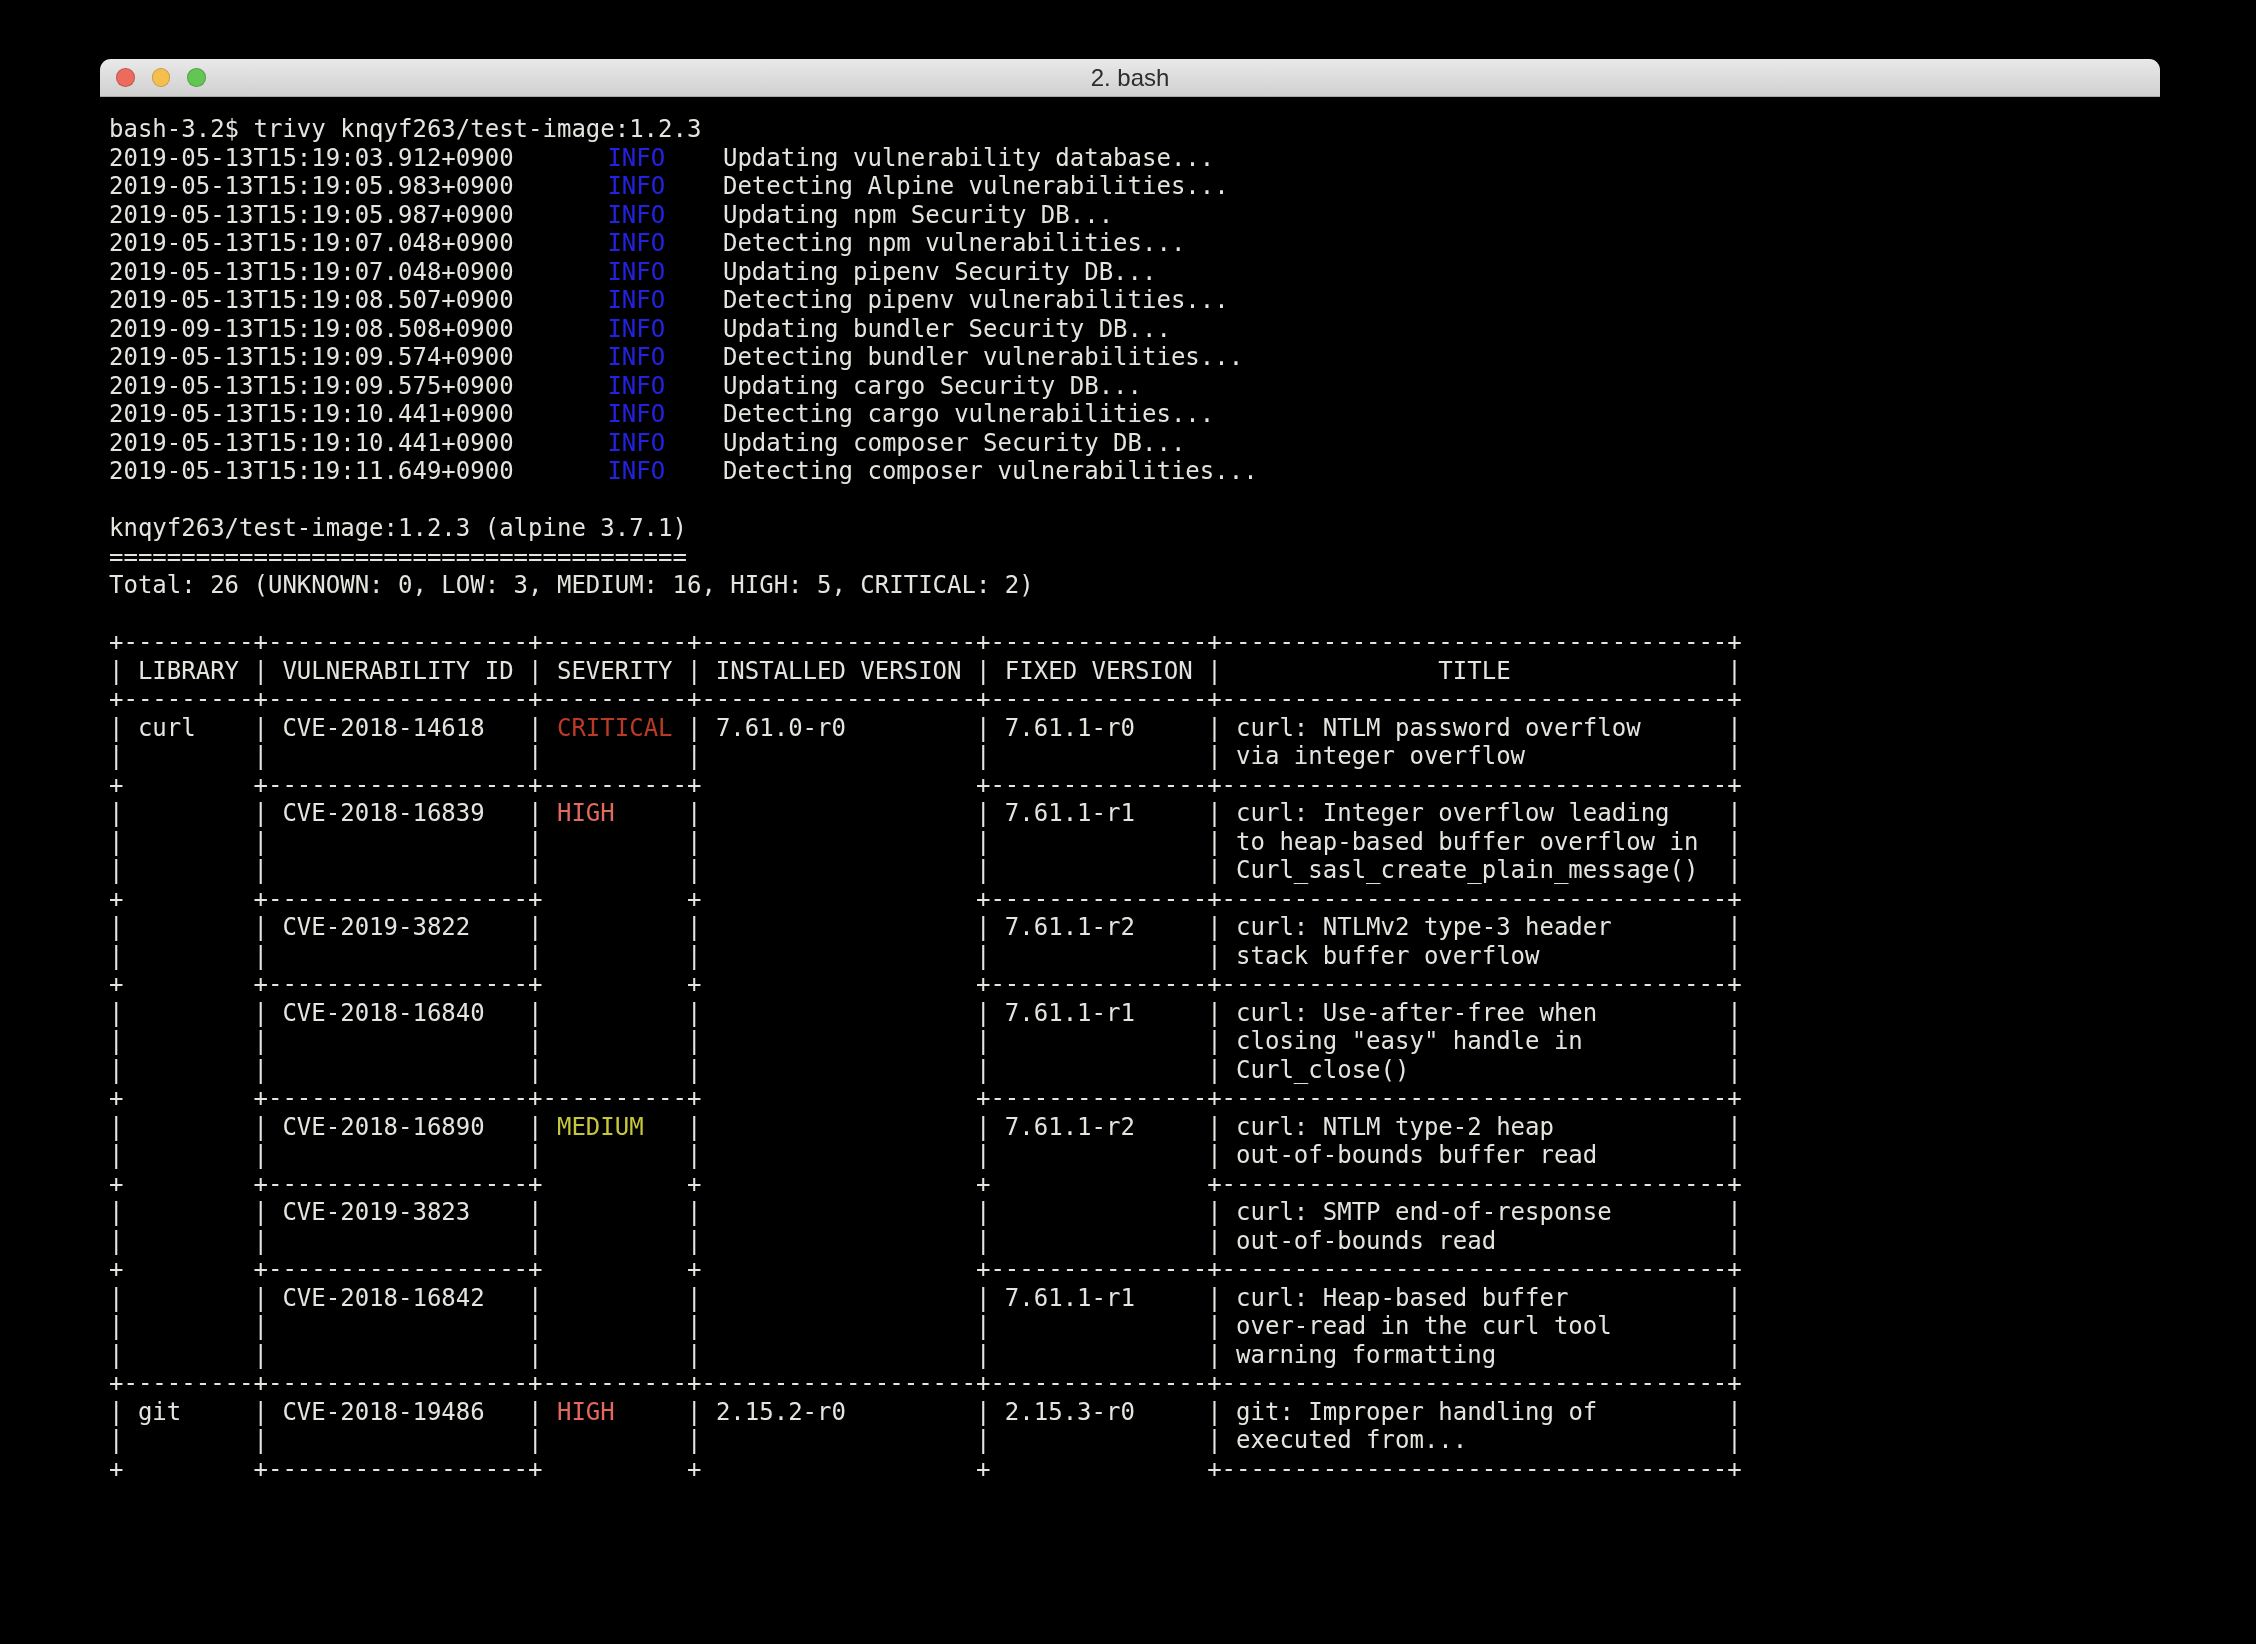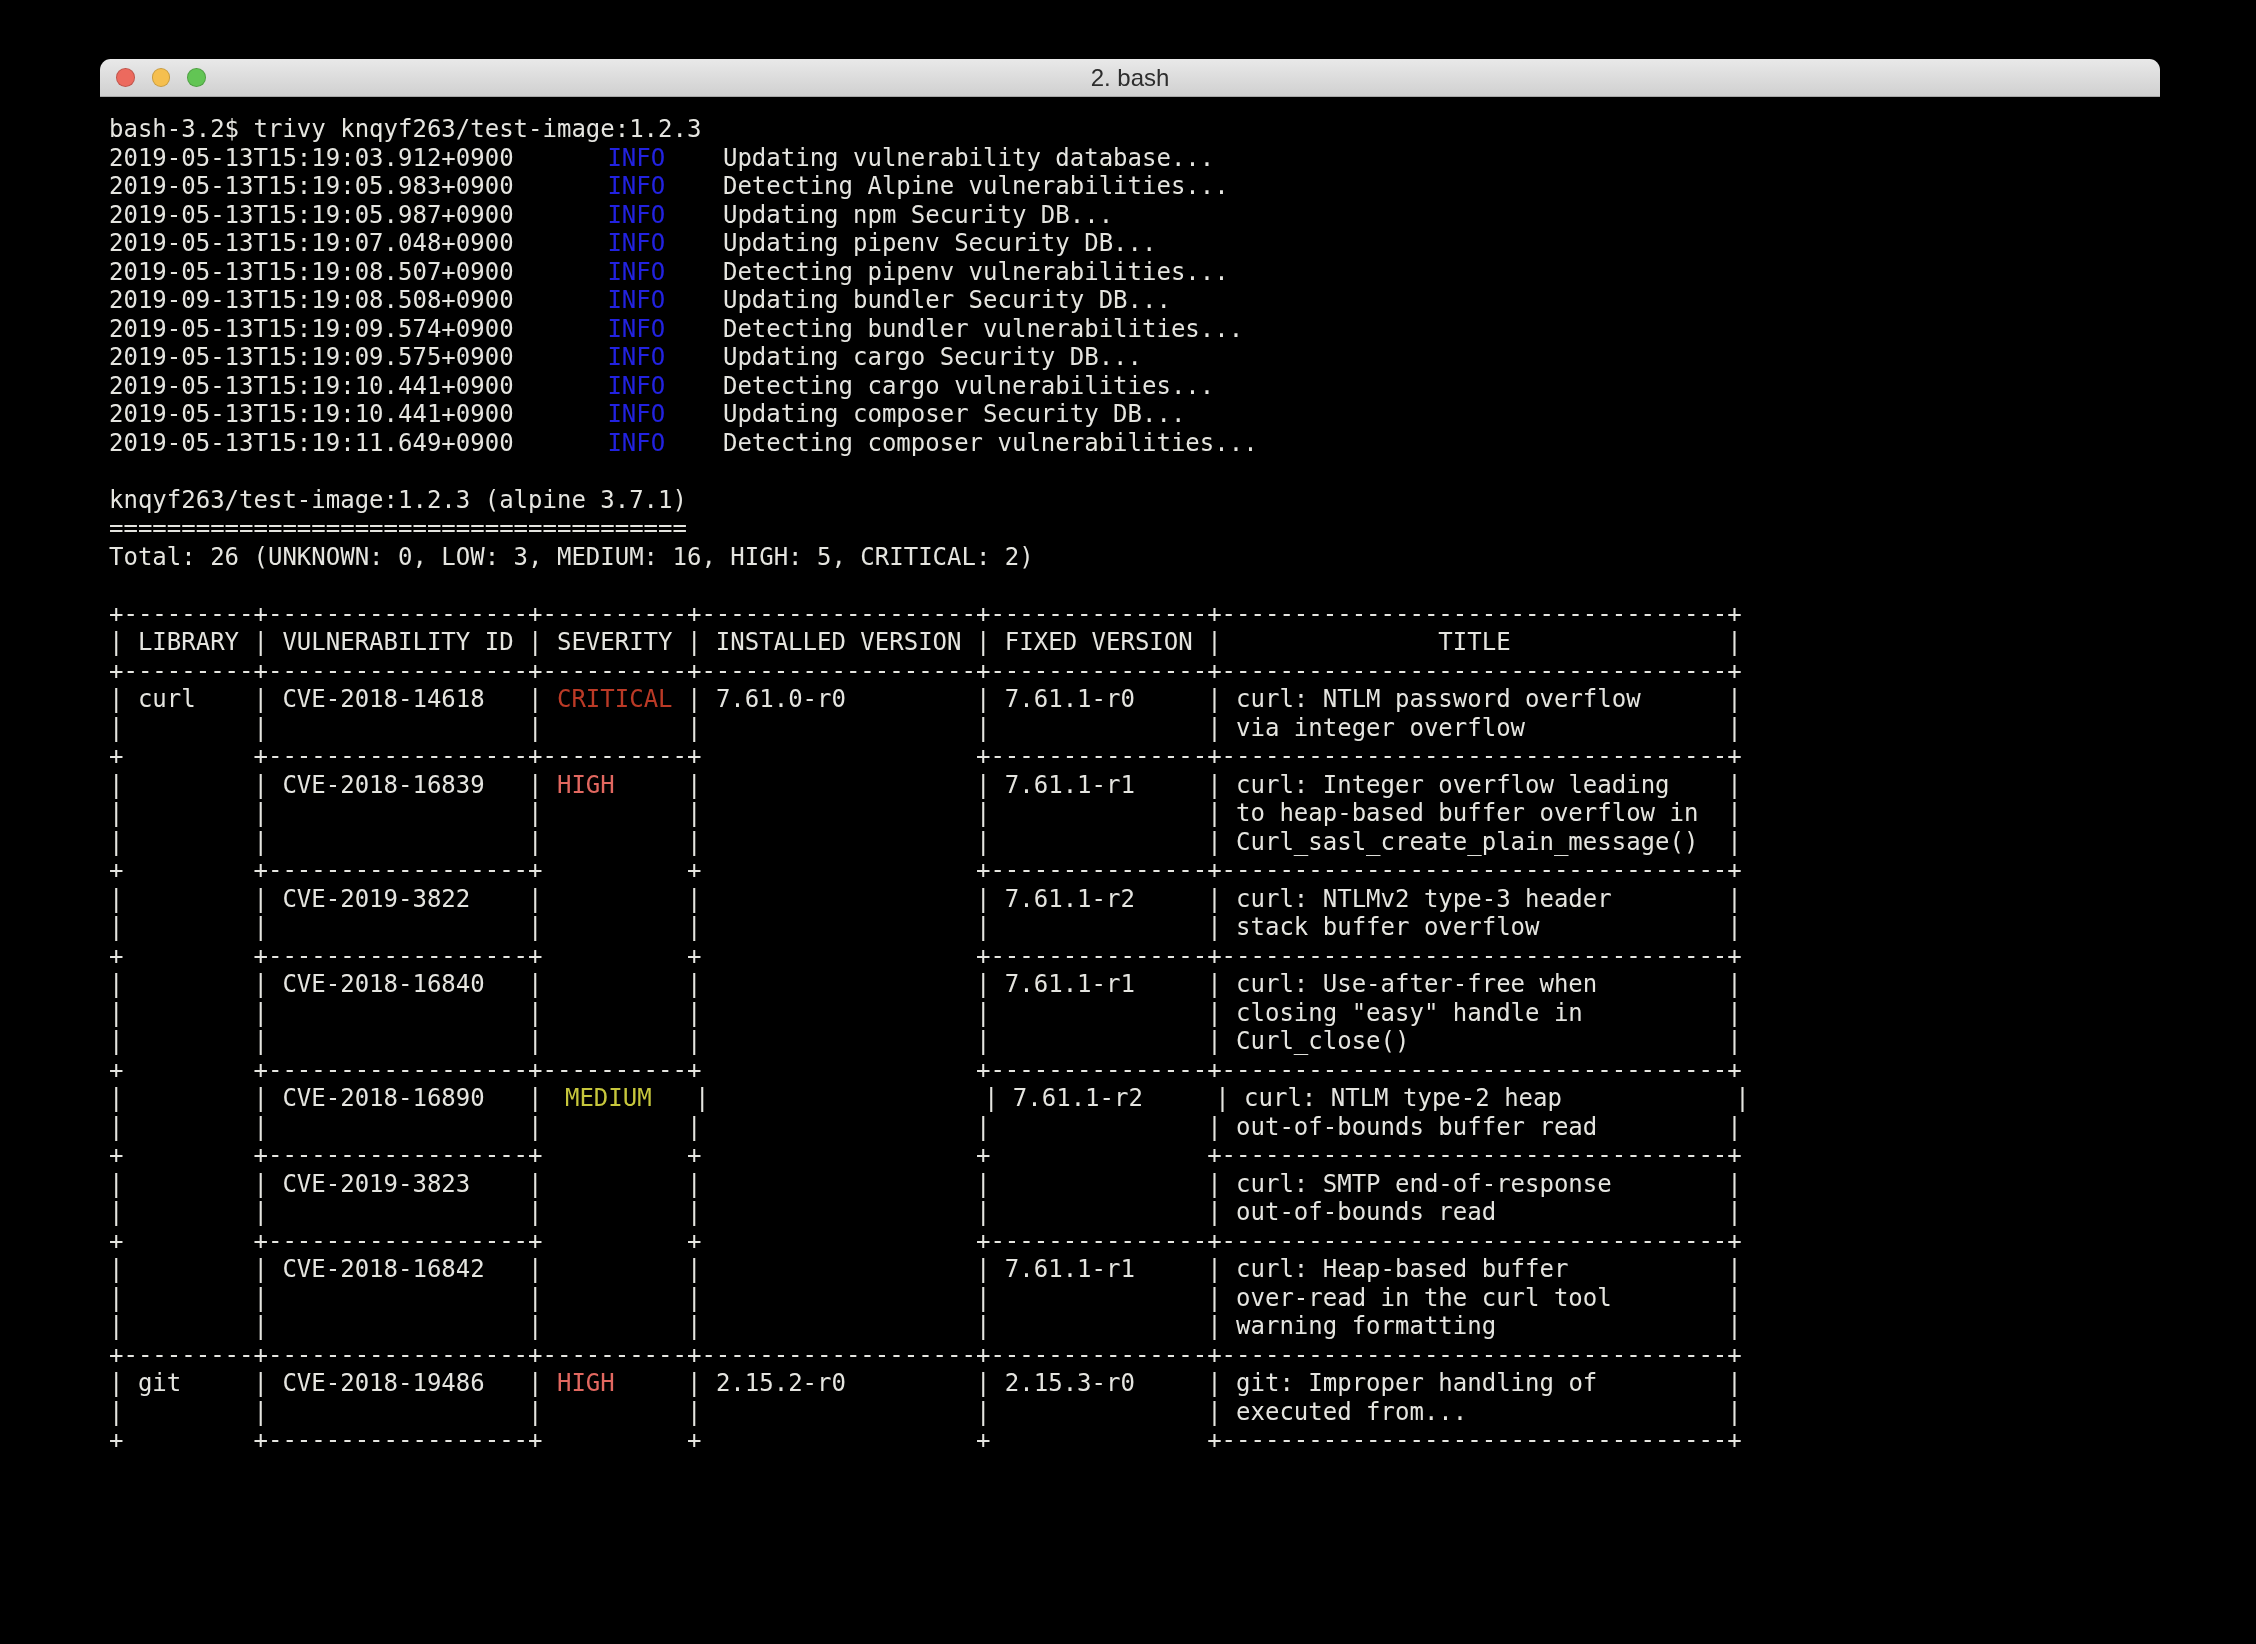--- a/index.html
+++ b/index.html
@@ -24,41 +24,42 @@
   }
   .screen{padding:18px 0 0 9px;}
   .t-line{
     height:28.5px;line-height:28.5px;white-space:pre;
     font-family:"DejaVu Sans Mono",monospace;font-size:24px;
     color:var(--text,#e5e5e0);
   }
   .c-info{color:var(--info,#2222e0);margin-left:36px;}
   .c-critical{color:var(--critical,#bb3a26);}
   .c-high{color:var(--high,#e26860);}
-  .c-medium{color:var(--medium,#c7c73c);margin-left:8px;}
+  .c-medium{color:var(--medium,#c7c73c);}
 </style>
 </head>
 <body>
 
 <div class="window">
   <div class="titlebar">
     <div class="lights">
       <span class="light red"></span>
       <span class="light yellow"></span>
       <span class="light green"></span>
     </div>
     <div class="title">2. bash</div>
   </div>
 
   <div class="screen">
     <div class="t-line">bash-3.2$ trivy knqyf263/test-image:1.2.3</div>
     <div>
         <div class="t-line"><span>2019-05-13T15:19:03.912+0900    </span><span class="c-info">INFO</span><span>    Updating vulnerability database...</span></div>
         <div class="t-line"><span>2019-05-13T15:19:05.983+0900    </span><span class="c-info">INFO</span><span>    Detecting Alpine vulnerabilities...</span></div>
         <div class="t-line"><span>2019-05-13T15:19:05.987+0900    </span><span class="c-info">INFO</span><span>    Updating npm Security DB...</span></div>
+        <div class="t-line"><span>2019-05-13T15:19:07.048+0900    </span><span class="c-info">INFO</span><span>    Detecting npm vulnerabilities...</span></div>
         <div class="t-line"><span>2019-05-13T15:19:07.048+0900    </span><span class="c-info">INFO</span><span>    Updating pipenv Security DB...</span></div>
         <div class="t-line"><span>2019-05-13T15:19:08.507+0900    </span><span class="c-info">INFO</span><span>    Detecting pipenv vulnerabilities...</span></div>
         <div class="t-line"><span>2019-09-13T15:19:08.508+0900    </span><span class="c-info">INFO</span><span>    Updating bundler Security DB...</span></div>
         <div class="t-line"><span>2019-05-13T15:19:09.574+0900    </span><span class="c-info">INFO</span><span>    Detecting bundler vulnerabilities...</span></div>
         <div class="t-line"><span>2019-05-13T15:19:09.575+0900    </span><span class="c-info">INFO</span><span>    Updating cargo Security DB...</span></div>
         <div class="t-line"><span>2019-05-13T15:19:10.441+0900    </span><span class="c-info">INFO</span><span>    Detecting cargo vulnerabilities...</span></div>
         <div class="t-line"><span>2019-05-13T15:19:10.441+0900    </span><span class="c-info">INFO</span><span>    Updating composer Security DB...</span></div>
         <div class="t-line"><span>2019-05-13T15:19:11.649+0900    </span><span class="c-info">INFO</span><span>    Detecting composer vulnerabilities...</span></div>
       </div>
     <div class="t-line"></div>

